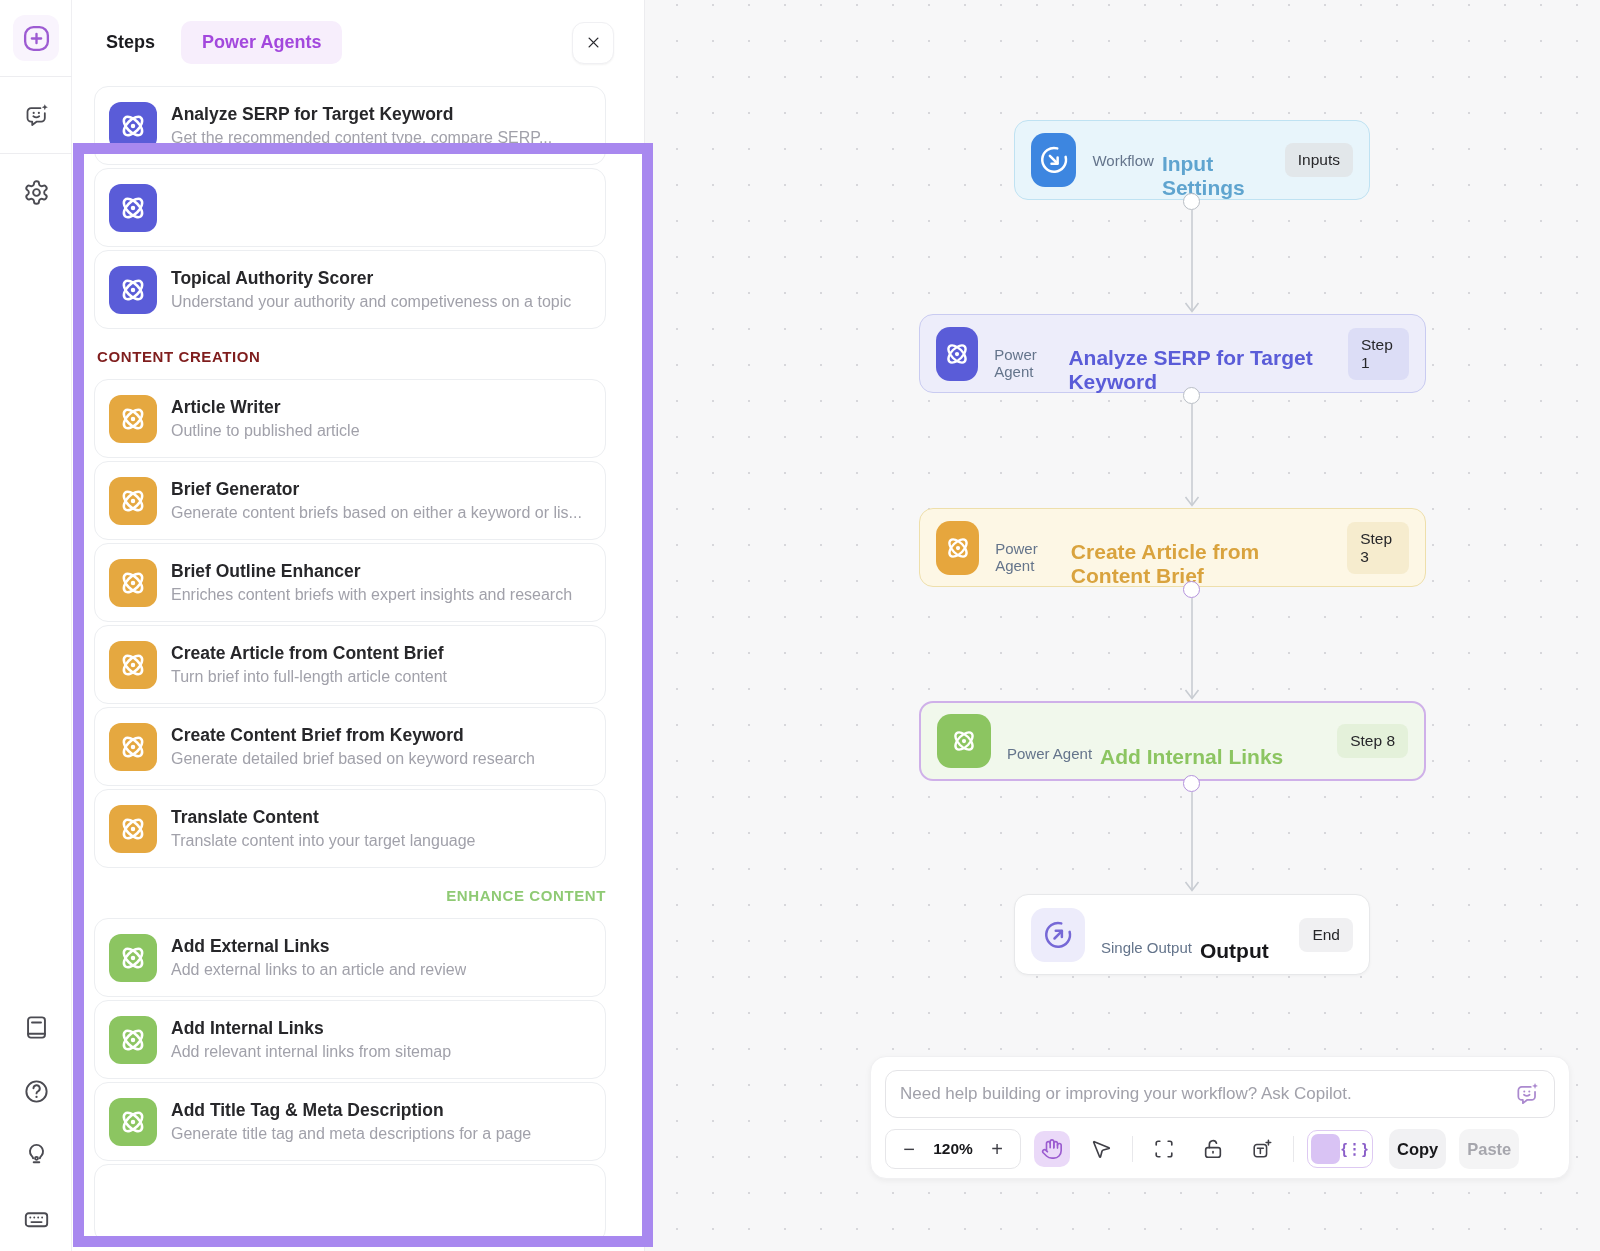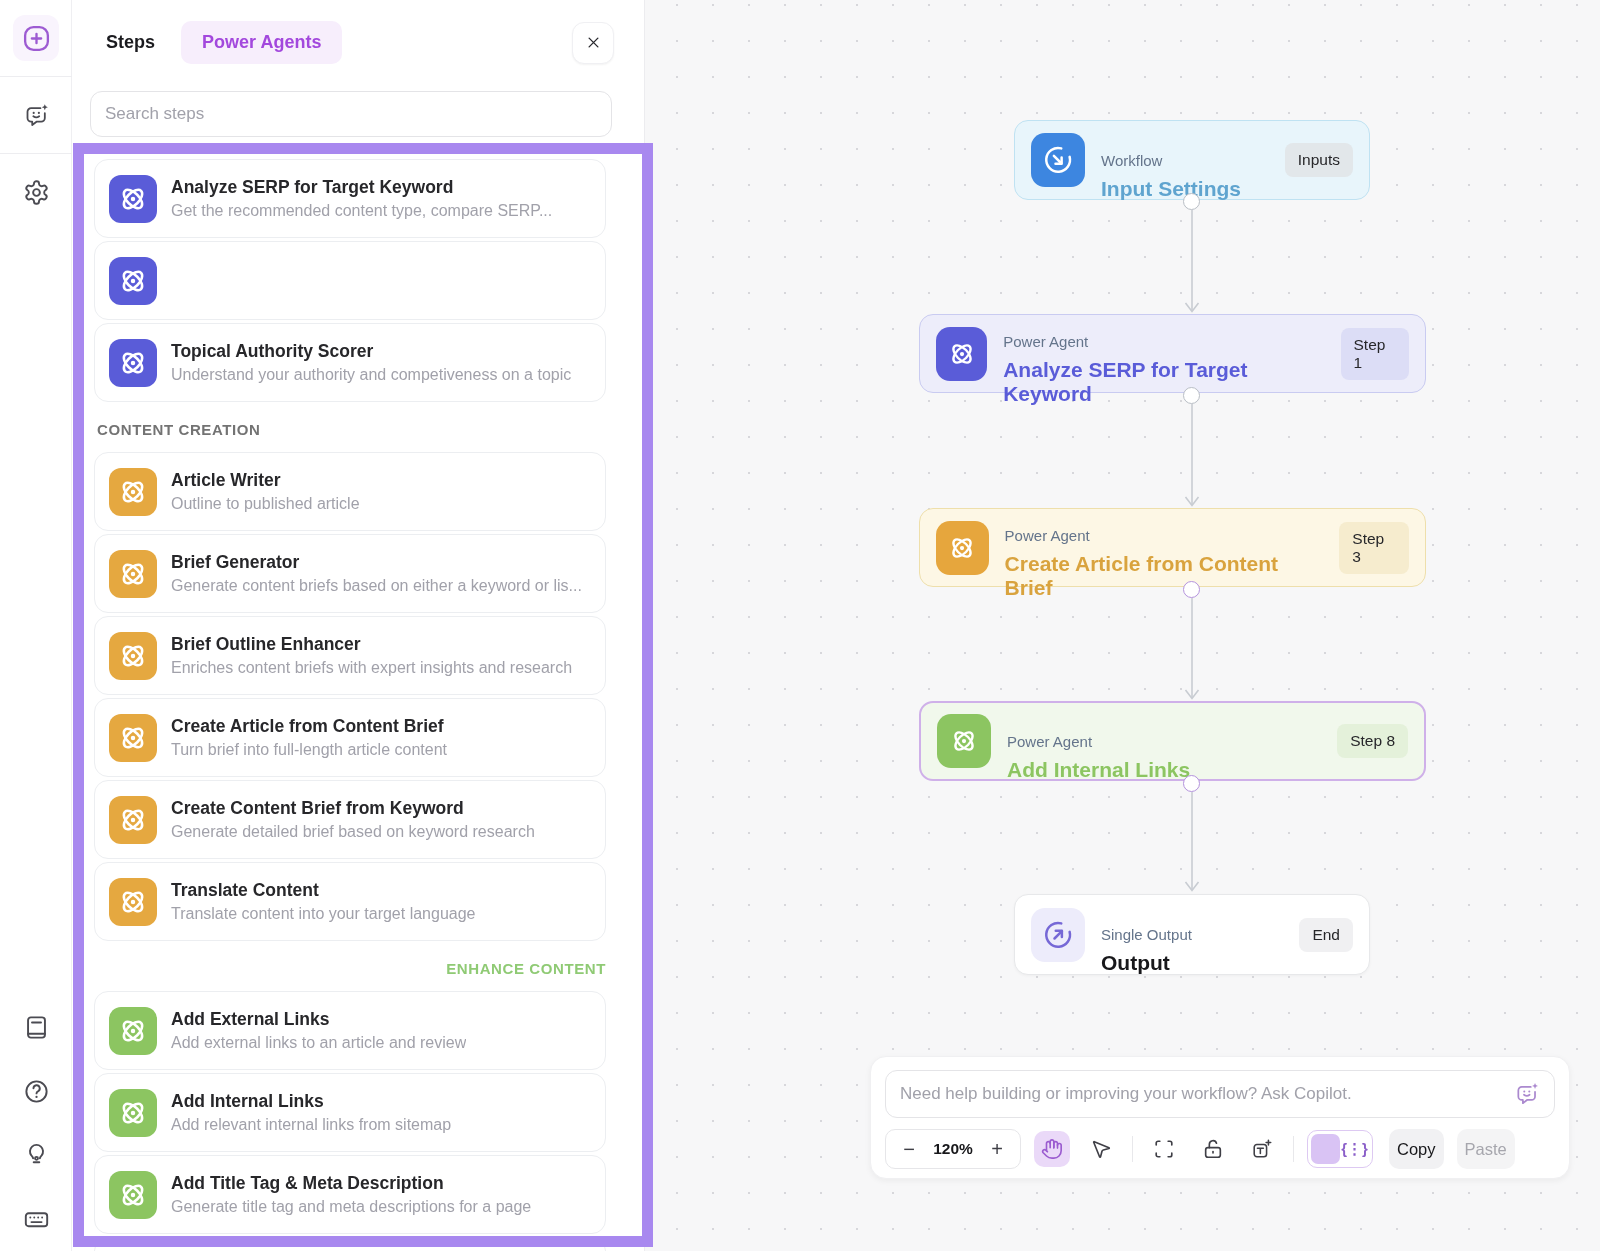--- a/index.html
+++ b/index.html
@@ -29,34 +29,34 @@
   .card { display:flex; align-items:center; gap:14px; background:#fff; border:1px solid #eceef1; border-radius:14px; padding:13px 14px; height:79px; margin-bottom:3px; }
   .tile { flex:0 0 48px; width:48px; height:48px; border-radius:12px; display:flex; align-items:center; justify-content:center; color:#fff; }
   .tile svg { width:32px; height:32px; }
   .t-indigo { background:#5a5cd8; }
   .t-amber  { background:#e5a840; }
   .t-green  { background:#8cc561; }
   .card-text { display:flex; flex-direction:column; gap:4px; min-width:0; }
   .card-title { font-size:17.5px; font-weight:bold; color:#27272a; white-space:nowrap; }
   .card-desc { font-size:16px; color:#a1a1aa; white-space:nowrap; overflow:hidden; text-overflow:ellipsis;text-align:right; }
   .sec-head { font-size:15px; font-weight:bold; letter-spacing:.6px; margin:19px 0 14px 3px; }
-  .sh-amber { color:#737373; }
+  .sh-amber { color:#7f1d1d; }
   .sh-green { color:#8fca74;text-align:right; }
 
   
   .highlight-rect { position:absolute; left:73px; top:143px; width:580px; height:1104px; border:11px solid #a888ef; z-index:8; pointer-events:none; }
 
   
   .canvas { position:absolute; left:645px; top:0; right:0; bottom:0; background:#f7f7f8;
             background-image:radial-gradient(circle, #d7d7db 1.3px, transparent 1.4px);
             background-size:36px 36px; background-position:14px 23px; }
   .node { position:absolute; display:flex; align-items:center; border-radius:14px; padding:0 16px; gap:16px; }
   .node-icon { width:54px; height:54px; border-radius:14px; display:flex; align-items:center; justify-content:center; }
   .node-icon svg { width:30px; height:30px; }
-  .node-text { display:flex; flex-direction:column; gap:8px;margin-top:32px; }
+  .node-text { display:flex; flex-direction:row; gap:8px;margin-top:32px; }
   .node-kind { font-size:15px; color:#64748b; }
   .node-title { font-size:21px; font-weight:bold; }
   .node-badge { margin-left:auto; font-size:15.5px; color:#27272a; border-radius:8px; padding:8px 13px; }
 
   .n-workflow { left:369px; top:120px; width:356px; height:80px; background:#e8f5fb; border:1px solid #bfe2f2; }
   .n-workflow .node-icon { background:#3d86e0; color:#fff; }
   .n-workflow .node-title { color:#5fa4cf; }
   .n-workflow .node-badge { background:#e2e7ea; }
 
   .n-step { left:274px; top:314px; width:507px; height:79px; background:#ededfa; border:1px solid #c9cbf1; }
@@ -94,21 +94,21 @@
   .zoom-pill { display:flex; align-items:center; border:1px solid #e6e6e9; border-radius:10px; height:40px; padding:0 6px; gap:4px; background:#fff; }
   .zoom-btn { width:34px; height:34px; display:flex; align-items:center; justify-content:center; font-size:20px; color:#3f3f46; border-radius:8px; }
   .zoom-val { font-size:15.5px; font-weight:bold; color:#18181b; min-width:46px; text-align:center; }
   .tool-btn { width:36px; height:36px; border-radius:10px; display:flex; align-items:center; justify-content:center; color:#3f3f46; }
   .tool-btn svg { width:22px; height:22px; }
   .tool-btn.active { background:#ead9f8; color:#9b5cd0; }
   .tool-sep { width:1px; height:26px; background:#e8e8eb; }
   .toggle { display:flex; align-items:center; height:38px; width:66px; border:1px solid #ddc9f2; border-radius:10px; background:#fff; padding:3px; }
   .toggle-knob { width:29px; height:30px; background:#d9c3f4; border-radius:7px; }
   .toggle-braces { flex:1; text-align:center; color:#8b5fc9; font-size:15px; font-weight:bold; }
-  .pill-btn { height:40px; display:flex; align-items:center; padding:0 8px; border-radius:10px; font-size:16.5px; font-weight:normal; }
+  .pill-btn { height:40px; display:flex; align-items:center; padding:0 8px; border-radius:10px; font-size:16.5px; font-weight:bold; }
   .copy-btn { background:#f1f1f3; color:#18181b; margin-left:3px; }
   .paste-btn { background:#f4f4f5; color:#a6a6ad; }
 
   .hidden-defs { position:absolute; width:0; height:0; overflow:hidden; }
 </style>
 </head>
 <body>
 
 <svg class="hidden-defs" aria-hidden="true">
   <defs>
@@ -259,23 +259,20 @@
   <section class="panel">
     <div class="panel-head">
       <span class="tab-steps">Steps</span>
       <span class="tab-agents">Power Agents</span>
       <span class="close-btn">
           <svg>
             <use href="#i-x"></use>
           </svg>
         </span>
     </div>
-    <div class="search-box">
-      <input type="text" placeholder="Search steps" style="">
-    </div>
 
     <div class="list">
 
       <div class="card">
         <span class="tile t-indigo">
             <svg>
               <use href="#i-atom"></use>
             </svg>
           </span>
         <span class="card-text">

